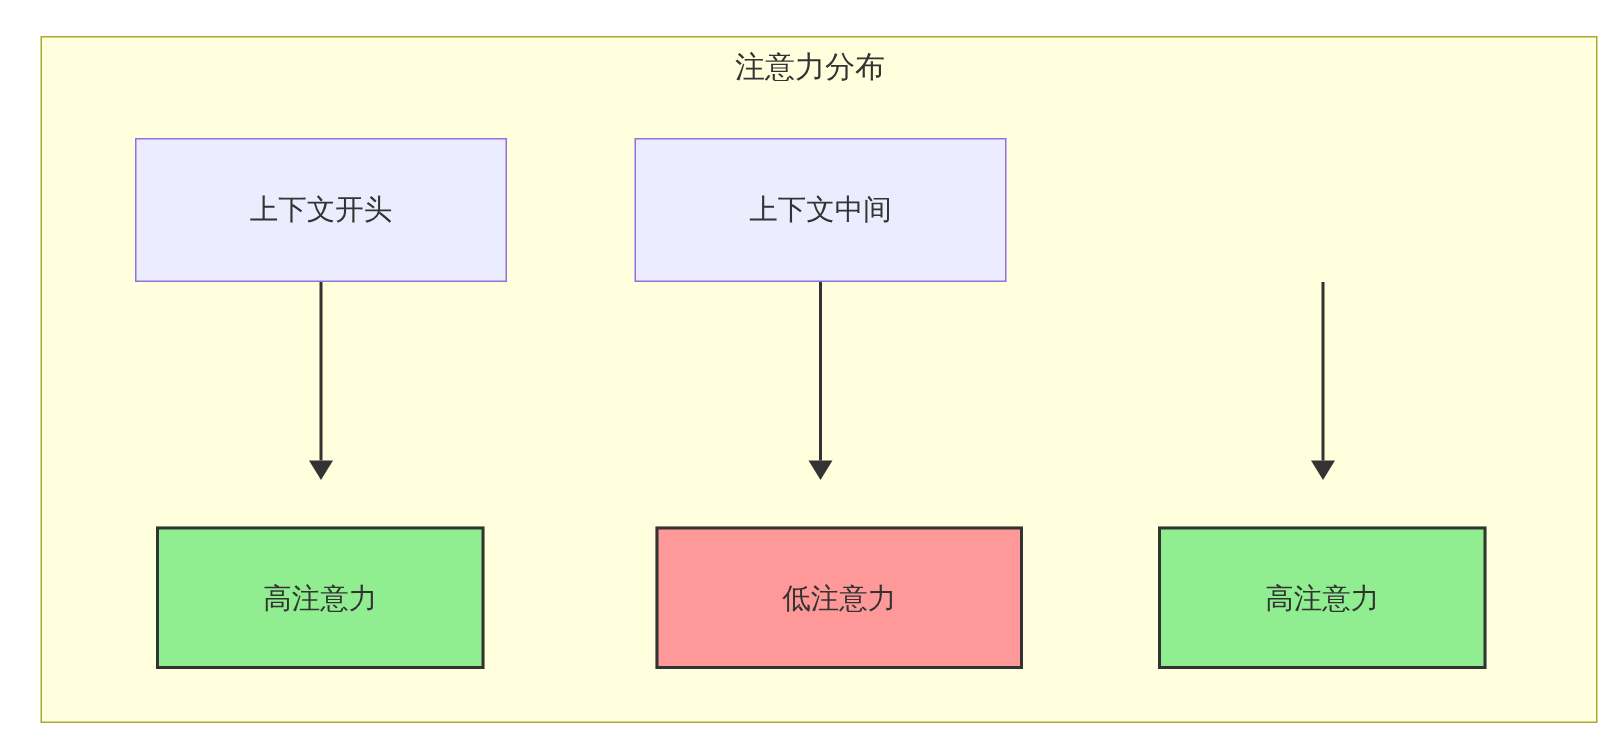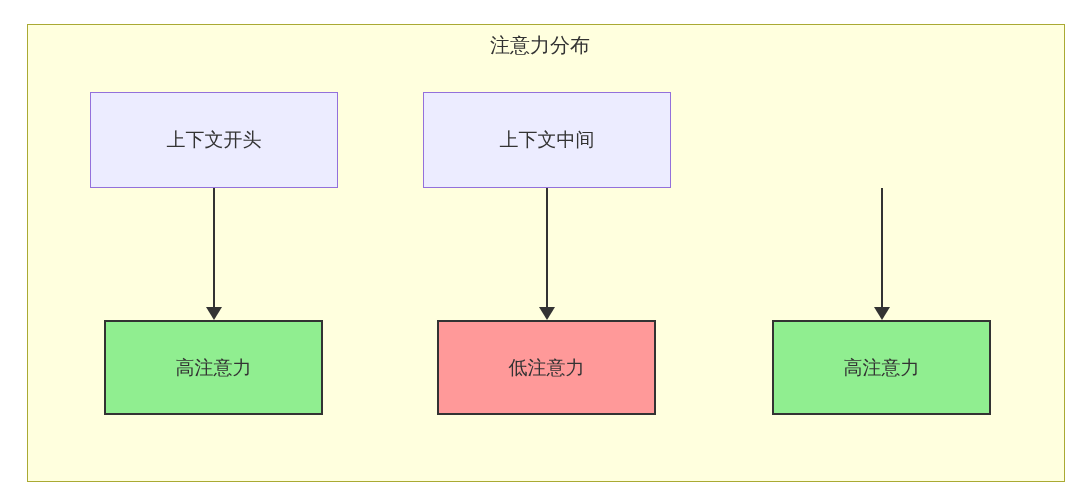--- a/index.html
+++ b/index.html
@@ -45,30 +45,31 @@
     font-size: 19px;
     text-align: center;
     color: #333333;
   }
   .source {
     background: #ececff;
     border: 1.5px solid #9370db;
   }
   .target {
     border: 2.5px solid #333333;
+    margin-top: 31px;
   }
   .target.high { background: #90ee90; }
   .target.low  { background: #ff9999; }
 
   .n1 { left: 90px;  top: 92px; width: 248px; height: 96px; }
   .n2 { left: 423px; top: 92px; width: 248px; height: 96px; }
   .n3 { left: 758px; top: 92px; width: 248px; height: 96px; }
 
   .t1 { left: 104px; top: 320px; width: 219px; height: 95px; }
-  .t2 { left: 437px; top: 320px; width: 219px; height: 95px; }
+  .t2 { left: 437px; top: 320px; width: 245px; height: 95px; }
   .t3 { left: 772px; top: 320px; width: 219px; height: 95px; }
 
   .arrow {
     position: absolute;
     top: 188px;
     height: 119px;
     width: 2px;
     background: #333333;
   }
   .arrow::after {

